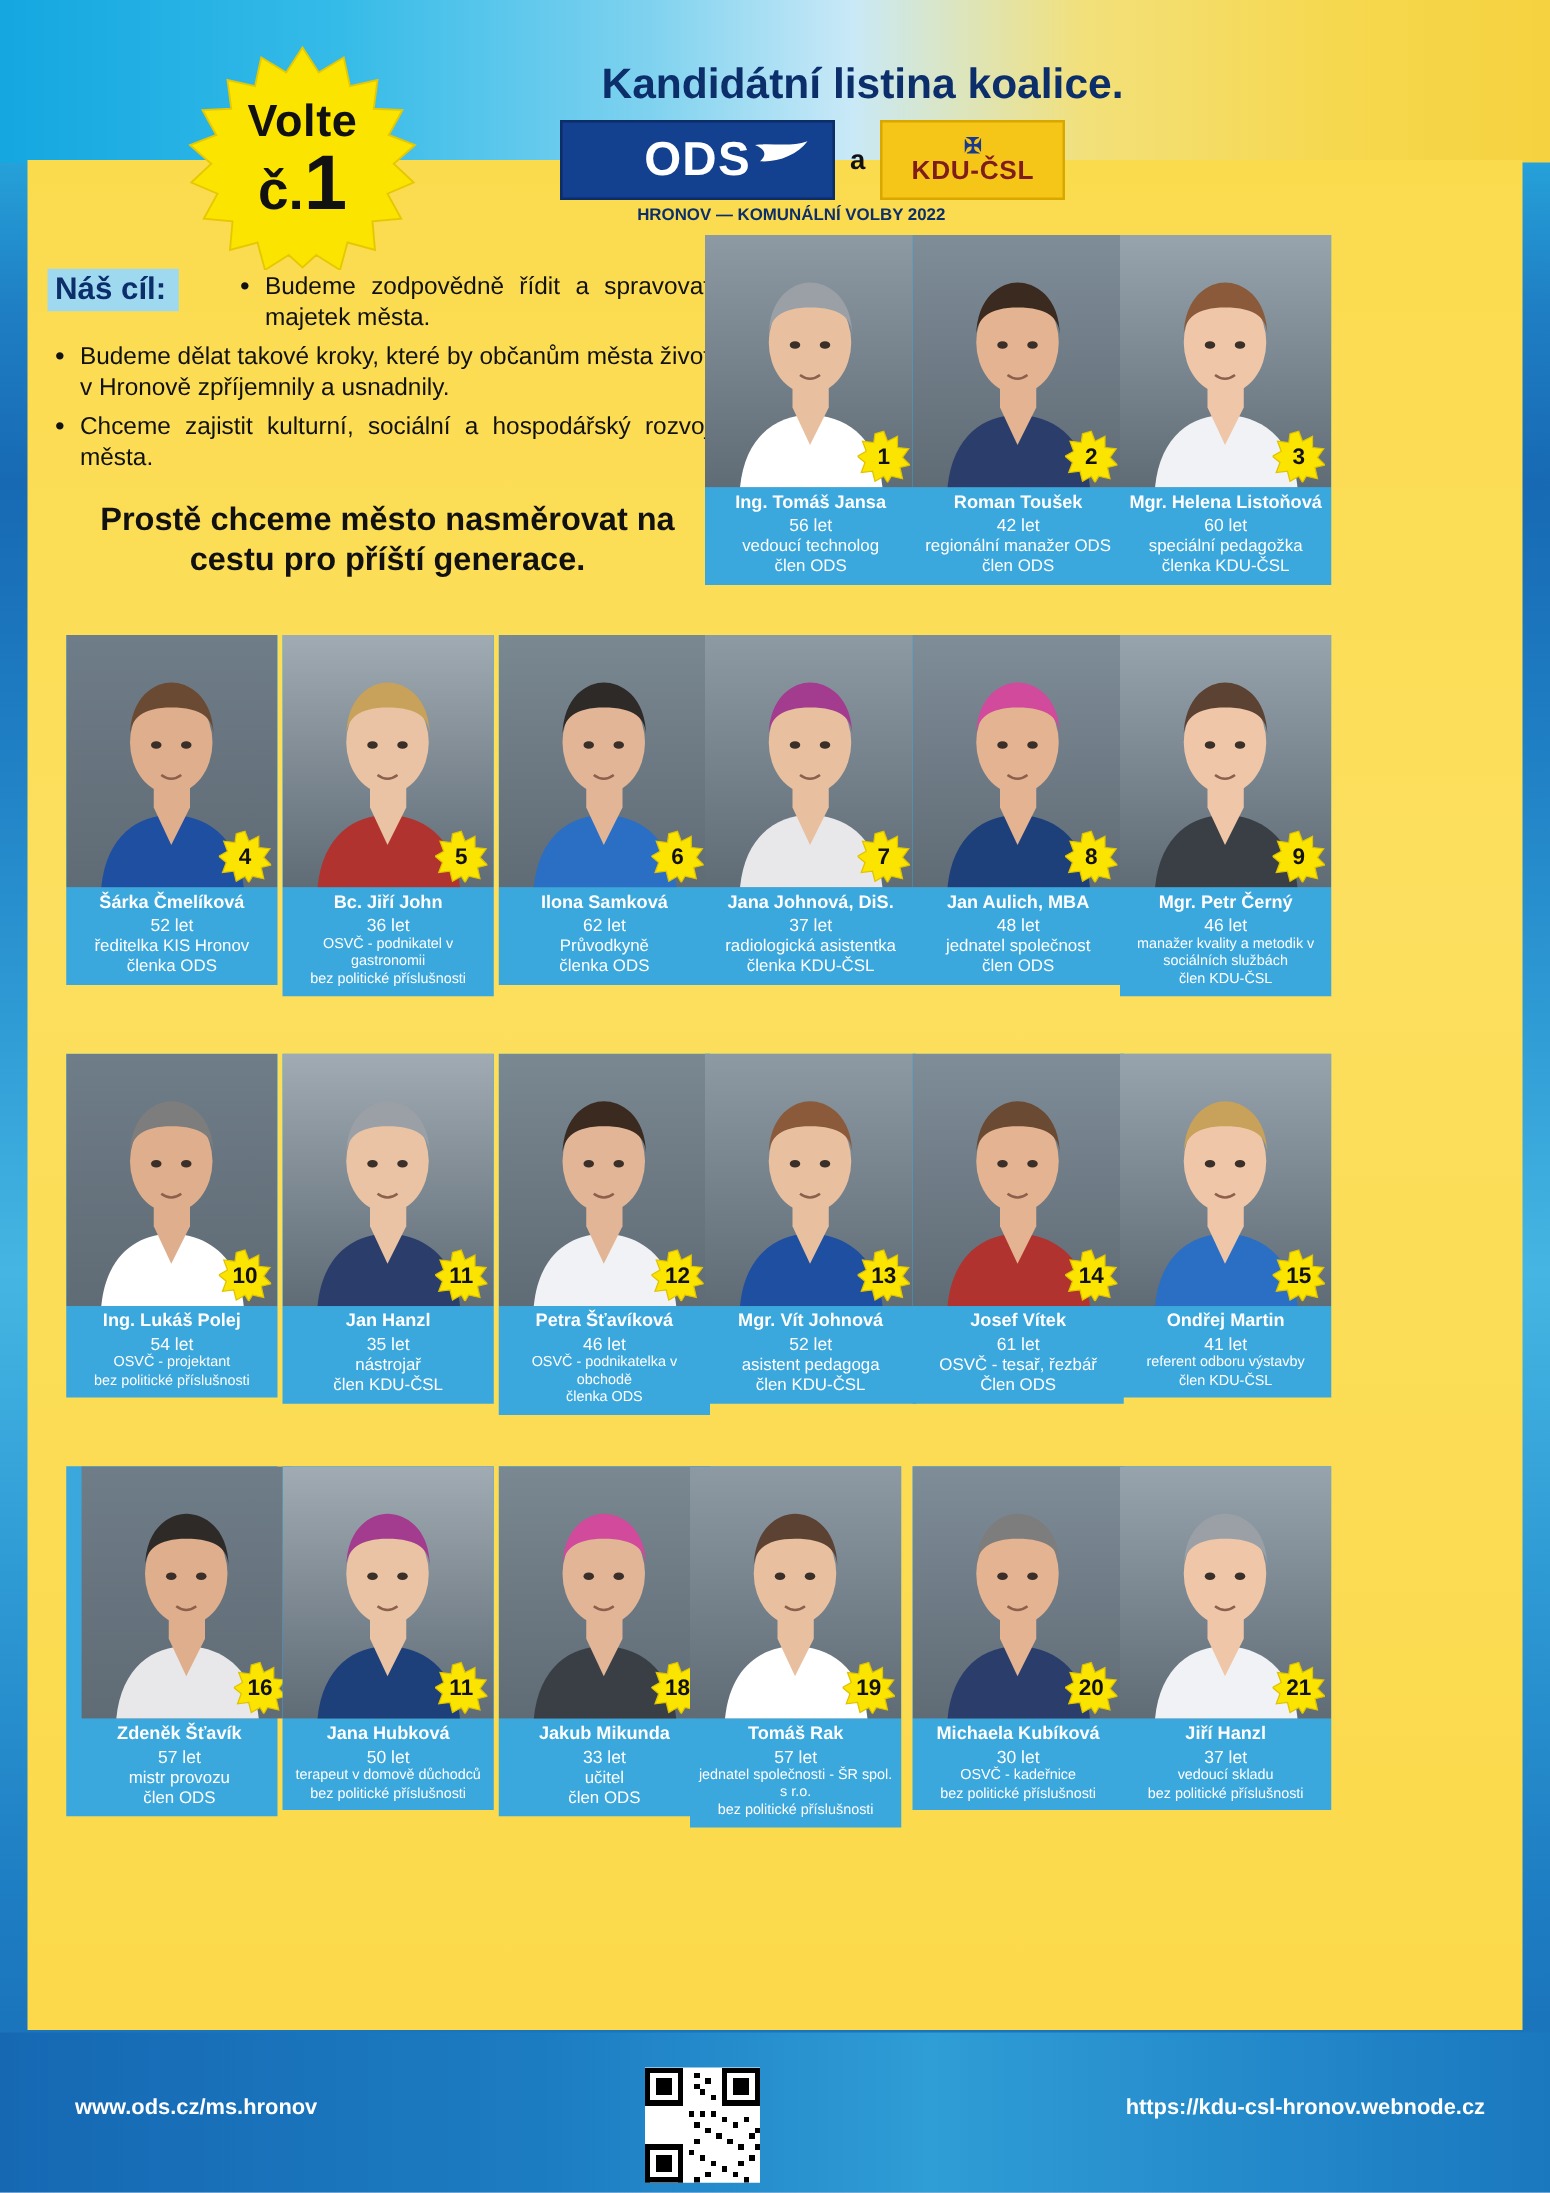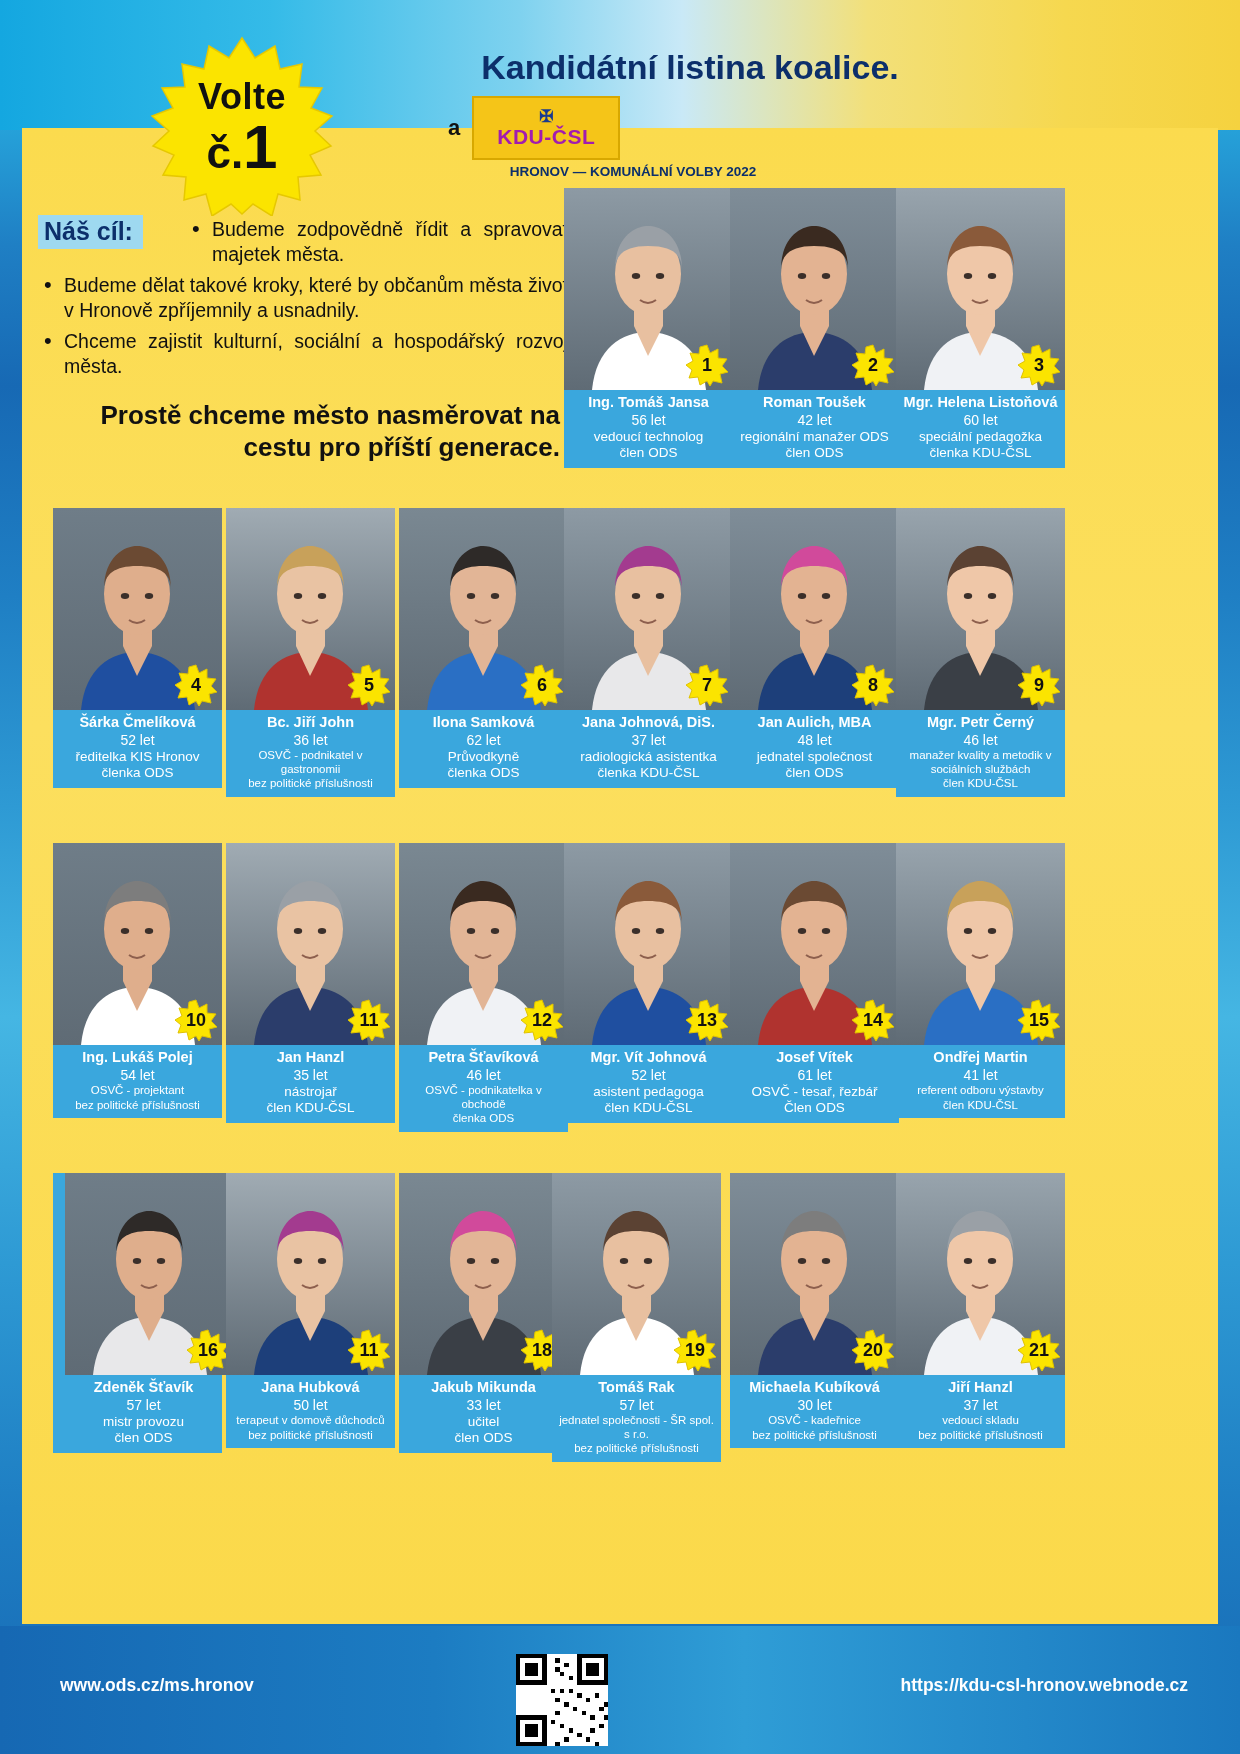--- a/index.html
+++ b/index.html
@@ -54,21 +54,21 @@
   .a-text { font-size: 22px; color: #111; font-weight: bold; }
   .kdu-logo {
     width: 148px; height: 64px; background: #f5c518;
     border: 2px solid #d8a800;
     display: flex; flex-direction: column; align-items: center; justify-content: center;
   }
   .kdu-logo .kdu-mark {
     font-size: 17px; color: #1a3a8f; font-weight: bold; line-height: 1;
   }
   .kdu-logo .kdu-text {
-    font-size: 21px; font-weight: bold; color: #a21caf; letter-spacing: .5px;
+    font-size: 21px; font-weight: bold; color: #7f1d1d; letter-spacing: .5px;
   }
   .subline {
     position: absolute; left: 448px; top: 164px; width: 370px;
     text-align: center;
     font-size: 13.5px; font-weight: bold; color: #0c2f6b;
   }
   
   .star-wrap {
     position: absolute; left: 142px; top: 36px; width: 200px; height: 180px;
   }
@@ -96,21 +96,21 @@
     position: relative; padding-left: 26px; margin-bottom: 6px;
     font-size: 19.5px; line-height: 1.28; text-align: justify;
   }
   ul.goal-list li:before {
     content: "•"; position: absolute; left: 6px; top: -2px; font-size: 22px;
   }
   li.first-inline { margin-top: -34px; margin-left: 148px; }
   .slogan {
     position: absolute; left: 60px; top: 400px; width: 500px;
     font-size: 26px; font-weight: bold; line-height: 1.22; color: #111;
-    text-align: right;
+    text-align: center;
   }
   
   .grid {
     position: absolute; left: 0; top: 0; width: 1240px; height: 1754px;
     pointer-events: none;
   }
   .cand {
     position: absolute;
     width: 169px;
     background: #3aa7dd;
@@ -161,20 +161,26 @@
 </head>
 <body>
 
 <div class="top-band"></div>
 <div class="sheet"></div>
 <div class="bottom-band"></div>
 
 <div class="title">Kandidátní listina koalice.</div>
 
 <div class="logos">
+  <div class="ods-logo">
+    <span class="ods-text">ODS</span>
+    <svg class="bird" viewBox="0 0 46 22">
+      <path d="M2 4 C14 2 30 6 44 1 C36 12 20 18 6 17 C12 12 10 7 2 4 Z" fill="#ffffff"></path>
+    </svg>
+  </div>
   <span class="a-text">a</span>
   <div class="kdu-logo">
     <span class="kdu-mark">✠</span>
     <span class="kdu-text">KDU-ČSL</span>
   </div>
 </div>
 <div class="subline">HRONOV — KOMUNÁLNÍ VOLBY 2022</div>
 
 <div class="star-wrap">
   <svg viewBox="0 0 200 180">

